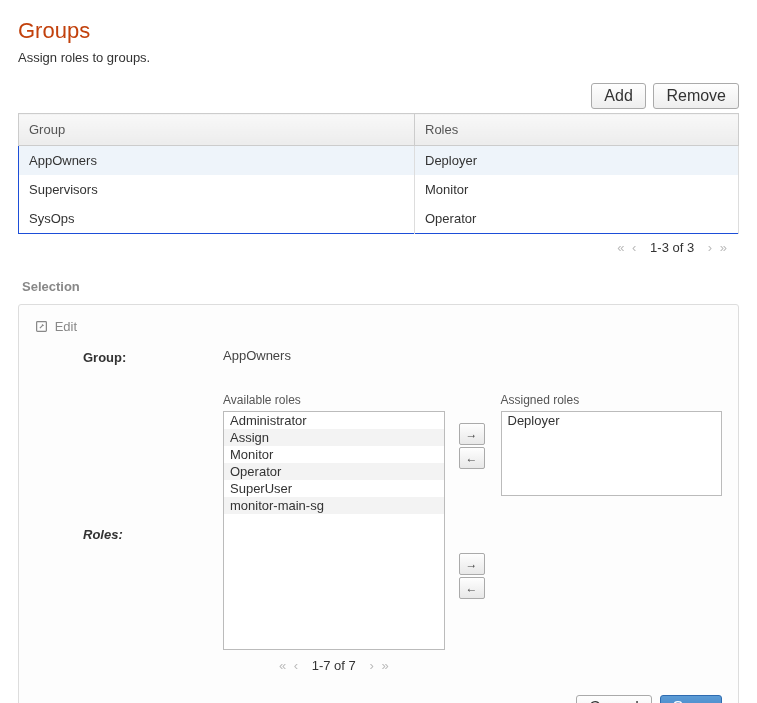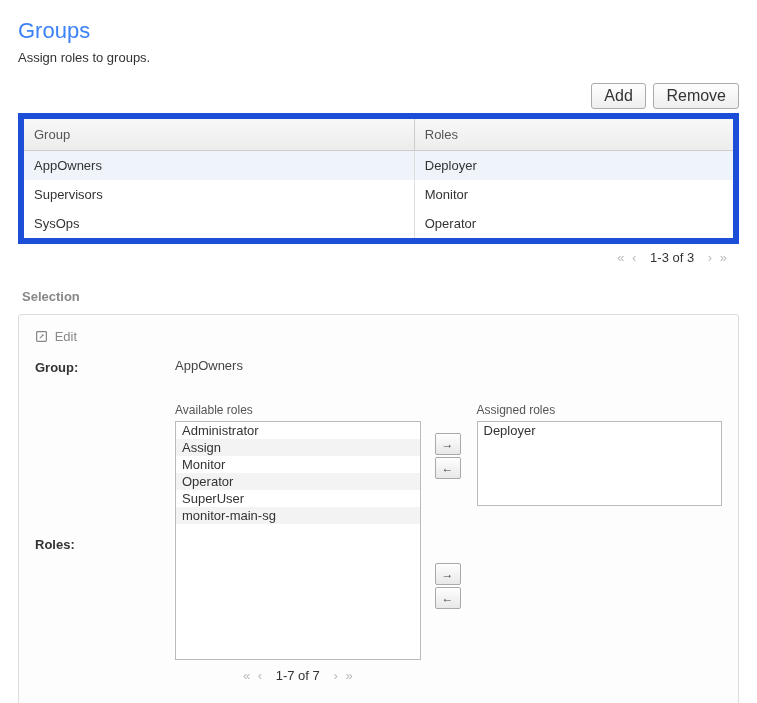--- a/index.html
+++ b/index.html
@@ -8,21 +8,21 @@
     font-size: 13px;
     color: #333;
     margin: 0;
     padding: 18px;
     background: #fff;
     width: 757px;
   }
   h1 {
     font-size: 22px;
     font-weight: 400;
-    color: #3b82f6;
+    color: #c2410c;
     margin: 0 0 6px 0;
   }
   .subtitle { font-size: 13px; color: #333; margin-bottom: 18px; }
   .top-actions { text-align: right; margin-bottom: 4px; }
   .btn {
     display: inline-block;
     padding: 3px 12px;
     font-size: 16px;
     border: 1px solid #aaa;
     background: linear-gradient(#fefefe, #eee);
@@ -32,21 +32,21 @@
     margin-left: 4px;
   }
   .btn-primary {
     background: linear-gradient(#5b9bd5, #3b7bc0);
     border-color: #2e6bb0;
     color: #fff;
   }
   table.groups {
     width: 100%;
     border-collapse: collapse;
-    border: 6px solid #1d4ed8;
+    border: 1px solid #1d4ed8;
   }
   table.groups th {
     text-align: left;
     font-weight: 400;
     color: #555;
     background: linear-gradient(#f8f8f8, #ececec);
     padding: 8px 10px;
     border: 1px solid #ccc;
     font-size: 13px;
   }
@@ -83,20 +83,21 @@
     background: #fdfdfd;
     border-radius: 3px;
     padding: 14px 16px 16px 16px;
   }
   .edit-row { color: #888; font-size: 13px; margin-bottom: 14px; }
   .edit-row svg { vertical-align: -2px; margin-right: 3px; }
   .form-grid {
     display: grid;
     grid-template-columns: 140px 1fr;
     row-gap: 7px;
+    margin-left: 48px;
   }
   .form-label { font-weight: 600; color: #333; padding-top: 2px; }
   .group-value { color: #444; }
   .roles-area {
     display: flex;
     gap: 14px;
     align-items: flex-start;
   }
   .listbox-wrap { flex: 1 1 0; }
   .listbox-label { font-size: 12px; color: #555; margin-bottom: 4px; }
@@ -199,21 +200,21 @@
     </span>
     <span>Edit</span>
   </div>
 
   <div class="form-grid">
     <div class="form-label">Group:</div>
     <div class="group-value">AppOwners</div>
 
     <div style="height:14px; grid-column:1/3;"></div>
 
-    <div class="form-label" style="align-self:center;">Roles:</div>
+    <div class="form-label" style="align-self:center;font-style:italic;">Roles:</div>
 
     <div class="roles-area" style="grid-row: span 1;">
 
       <div class="listbox-wrap">
         <div class="listbox-label">Available roles</div>
         <div class="listbox">
           <div class="item">Administrator</div>
           <div class="item">Assign</div>
           <div class="item">Monitor</div>
           <div class="item">Operator</div>

